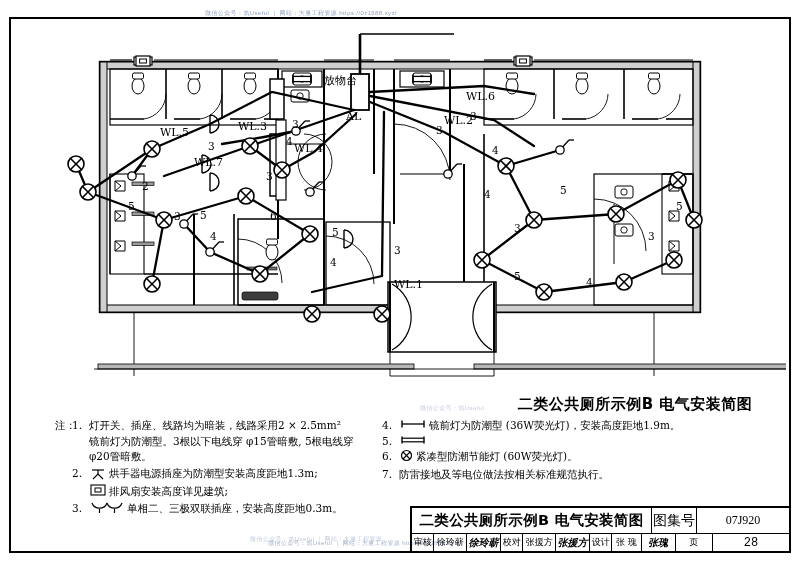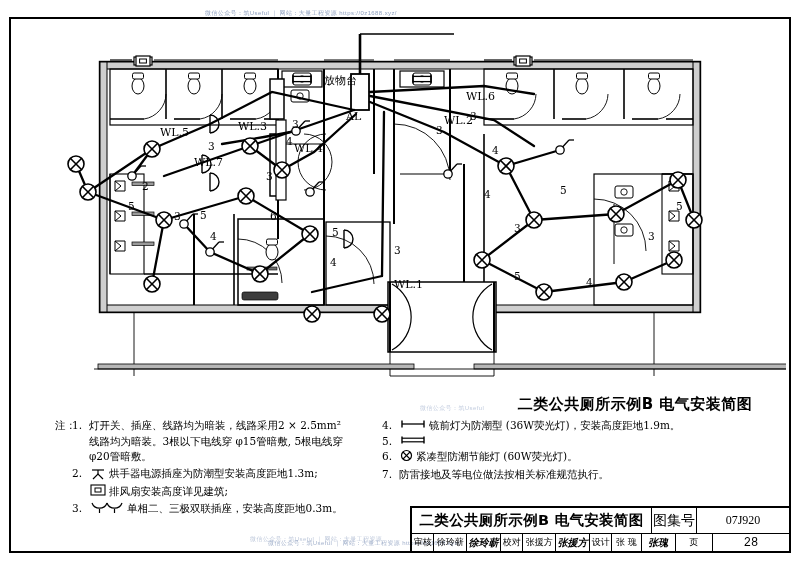--- a/index.html
+++ b/index.html
@@ -379,21 +379,21 @@
   </div>
 
   <div id="main-caption">二类公共厕所示例B  电气安装简图</div>
 
   <div id="notes">
     <div class="note-row">
       <span class="note-num">注：</span>
       <span class="note-num">1.</span>
       <span class="note-body">灯开关、插座、线路均为暗装，线路采用2 × 2.5mm²</span>
     </div>
-    <div style="padding-left:34px">线路均为暗装。3根以下电线穿 φ15管暗敷, 5根电线穿</div>
+    <div style="padding-left:34px">镜前灯为防潮型。3根以下电线穿 φ15管暗敷, 5根电线穿</div>
     <div style="padding-left:34px">φ20管暗敷。</div>
 
     <div class="note-row" style="padding-left:17px;margin-top:1px">
       <span class="note-num">2.</span>
       <span class="sym">
         <svg width="16" height="14" viewBox="0 0 16 14">
           <line x1="2" y1="4" x2="14" y2="4" stroke="#000" stroke-width="1.2"></line>
           <line x1="8" y1="4" x2="8" y2="8" stroke="#000" stroke-width="1.2"></line>
           <path d="M 3 13 L 8 8 L 13 13" fill="none" stroke="#000" stroke-width="1.2"></path>
         </svg>

